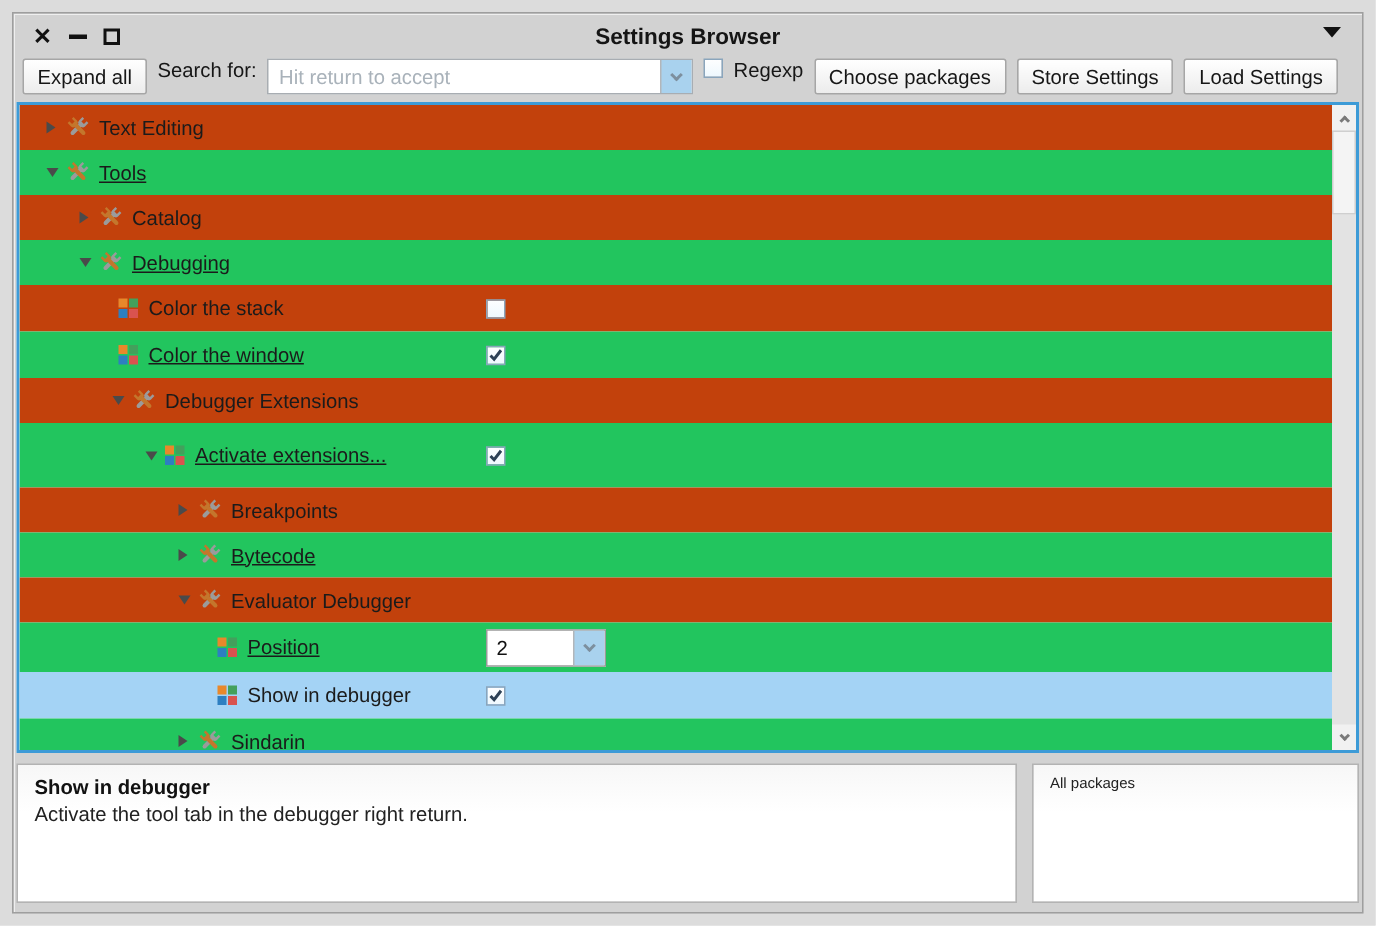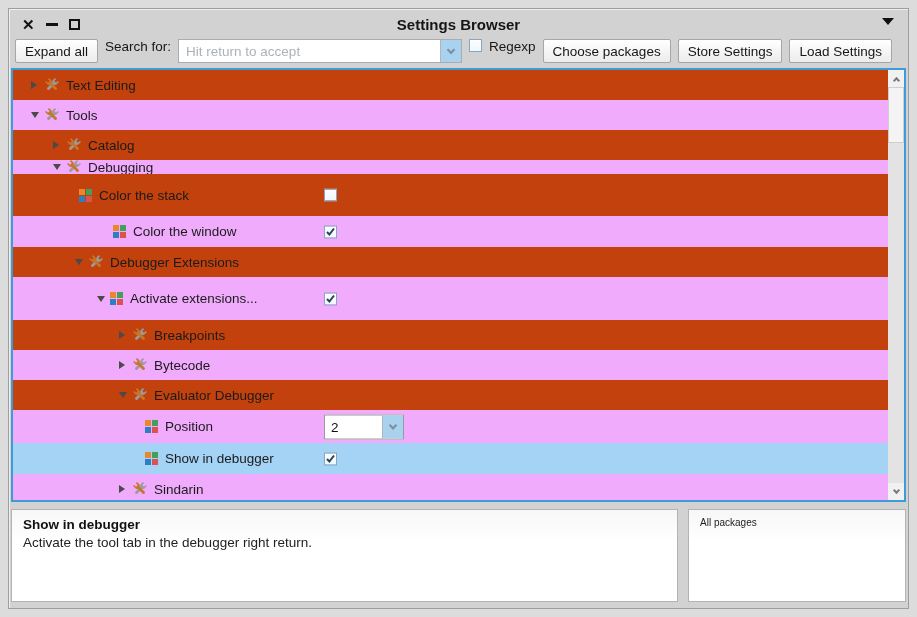--- a/index.html
+++ b/index.html
@@ -32,21 +32,21 @@
   .chev.up{transform:rotate(225deg);margin-top:3px;}
   .cb{width:13px;height:13px;border:1px solid #8aa5bc;background:linear-gradient(#fdfeff,#eef8fe);
     display:inline-flex;align-items:center;justify-content:center;flex:0 0 auto;}
   .cb svg{width:11px;height:11px;}
   
   .treepanel{flex:0 0 434px;margin:0 2px;background:#fff;border:2px solid var(--focus-blue);
     position:relative;overflow:hidden;}
   .trows{position:absolute;left:0;top:0;right:16px;}
   .trow{display:flex;align-items:center;position:relative;font-size:13.5px;color:#1b1b1b;}
   .trow.g{background:#c2410c;}
-  .trow.w{background:#f0abfc;}
+  .trow.w{background:#22c55e;text-decoration:underline;}
   .trow.sel{background:var(--selection-blue);}
   .arr{width:13px;display:flex;align-items:center;justify-content:flex-start;flex:0 0 auto;}
   .arr.right::before{content:"";border-left:6px solid #4a4a4a;border-top:4px solid transparent;border-bottom:4px solid transparent;}
   .arr.down::before{content:"";border-top:6px solid #4a4a4a;border-left:4px solid transparent;border-right:4px solid transparent;}
   .arrspace{width:4px;flex:0 0 auto;}
   .ticon{width:16px;height:16px;margin-right:6px;flex:0 0 auto;}
   .gicon{width:13px;height:13px;margin-right:7px;flex:0 0 auto;display:grid;
     grid-template-columns:6px 6px;grid-template-rows:6px 6px;gap:1px;}
   .gicon i{display:block;}
   .rowwidget{position:absolute;left:311px;top:50%;transform:translateY(-50%);}
@@ -131,44 +131,44 @@
           <svg class="ticon" viewBox="0 0 16 16">
             <g transform="rotate(45 8 8)">
               <path d="M5.2 1 L5.2 4.2 Q5.2 5.7 6.6 6.2 L6.6 12.9 Q6.6 14.5 8 14.5 Q9.4 14.5 9.4 12.9 L9.4 6.2 Q10.8 5.7 10.8 4.2 L10.8 1 L9.2 1 L9.2 3.6 L6.8 3.6 L6.8 1 Z" fill="#9b9b9b"></path>
             </g>
             <g transform="rotate(-45 8 8)">
               <path d="M5.2 1 L5.2 4.2 Q5.2 5.7 6.6 6.2 L6.6 12.9 Q6.6 14.5 8 14.5 Q9.4 14.5 9.4 12.9 L9.4 6.2 Q10.8 5.7 10.8 4.2 L10.8 1 L9.2 1 L9.2 3.6 L6.8 3.6 L6.8 1 Z" fill="#c4762c"></path>
             </g>
           </svg>
           <span class="tlabel">Catalog</span>
         </div>
-        <div class="trow w" style="height: 14px; padding-left: 40px; text-align: center;">
+        <div class="trow w" style="height: 30px; padding-left: 40px; text-align: center;">
           <span class="arr down"></span>
           <svg class="ticon" viewBox="0 0 16 16">
             <g transform="rotate(45 8 8)">
               <path d="M5.2 1 L5.2 4.2 Q5.2 5.7 6.6 6.2 L6.6 12.9 Q6.6 14.5 8 14.5 Q9.4 14.5 9.4 12.9 L9.4 6.2 Q10.8 5.7 10.8 4.2 L10.8 1 L9.2 1 L9.2 3.6 L6.8 3.6 L6.8 1 Z" fill="#9b9b9b"></path>
             </g>
             <g transform="rotate(-45 8 8)">
               <path d="M5.2 1 L5.2 4.2 Q5.2 5.7 6.6 6.2 L6.6 12.9 Q6.6 14.5 8 14.5 Q9.4 14.5 9.4 12.9 L9.4 6.2 Q10.8 5.7 10.8 4.2 L10.8 1 L9.2 1 L9.2 3.6 L6.8 3.6 L6.8 1 Z" fill="#c4762c"></path>
             </g>
           </svg>
           <span class="tlabel">Debugging</span>
         </div>
-        <div class="trow g" style="height: 42px; padding-left: 62px;">
+        <div class="trow g" style="height: 31px; padding-left: 62px;">
           <span class="arrspace"></span>
           <span class="gicon">
             <i style="background:#e8882b"></i>
             <i style="background:#43a05c"></i>
             <i style="background:#2d7fc1"></i>
             <i style="background:#d9534f"></i>
           </span>
           <span class="tlabel">Color the stack</span>
           <span class="cb rowwidget"></span>
         </div>
-        <div class="trow w" style="height: 31px; padding-left: 96px;">
+        <div class="trow w" style="height: 31px; padding-left: 62px;">
           <span class="arrspace"></span>
           <span class="gicon">
             <i style="background:#e8882b"></i>
             <i style="background:#43a05c"></i>
             <i style="background:#2d7fc1"></i>
             <i style="background:#d9534f"></i>
           </span>
           <span class="tlabel">Color the window</span>
           <span class="cb rowwidget">
             <svg viewBox="0 0 11 11">

